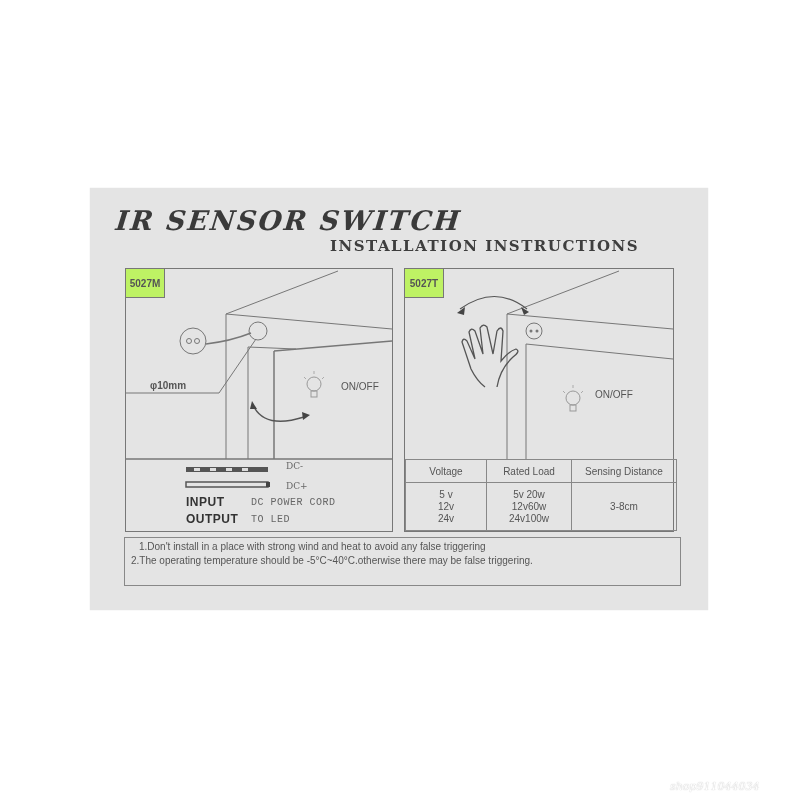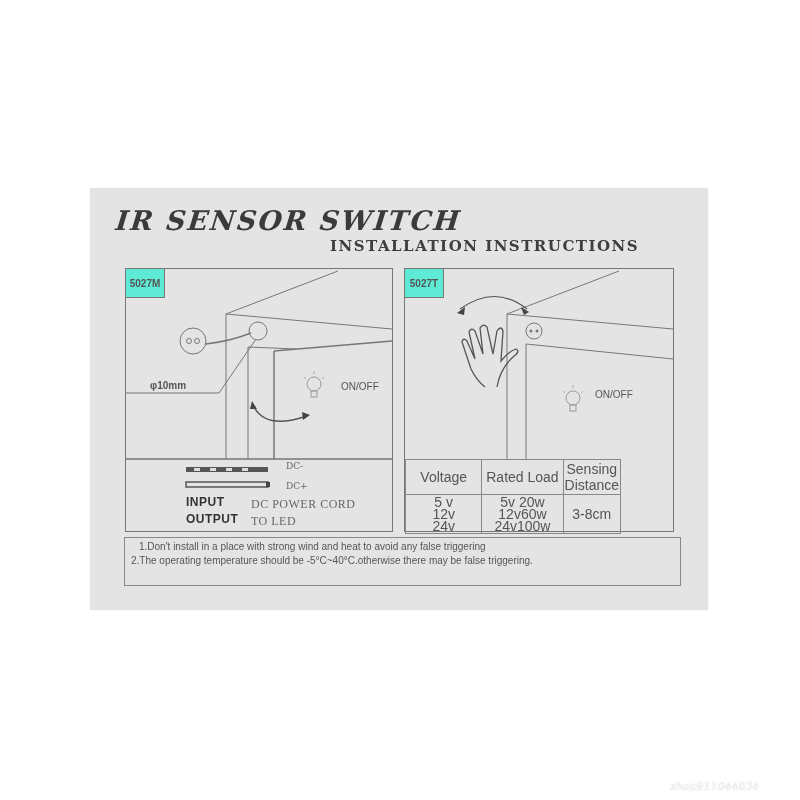--- a/index.html
+++ b/index.html
@@ -3,28 +3,28 @@
 <meta charset="utf-8">
 <style>
   html, body { margin:0; padding:0; }
   body { width:800px; height:800px; background:#ffffff; position:relative; overflow:hidden; font-family:"Liberation Sans", sans-serif; color:#444; }
   .card { position:absolute; left:90px; top:188px; width:618px; height:422px; background:#e4e4e4; box-shadow:0 0 1px rgba(0,0,0,0.15); }
   .title { position:absolute; left:116px; top:205px; font-family:"DejaVu Serif", serif; font-weight:bold; font-style:italic; font-size:27px; letter-spacing:2px; color:#3a3a3a; transform:skewX(-6deg); }
   .subtitle { position:absolute; left:330px; top:237px; font-family:"DejaVu Serif", serif; font-weight:bold; font-size:15px; letter-spacing:1.5px; color:#3e3e3e; }
   .panel { position:absolute; border:1.5px solid #777; }
   .panel-left { left:125px; top:268px; width:266px; height:262px; }
   .panel-right { left:404px; top:268px; width:268px; height:262px; }
-  .model-tag { position:absolute; left:-1px; top:-1px; border:1.5px solid #777; width:38px; height:28px; background:#5eead4; font-size:10px; font-weight:bold; color:#555; display:flex; align-items:center; justify-content:center; }
+  .model-tag { position:absolute; left:-1px; top:-1px; border:1.5px solid #777; width:38px; height:28px; background:#bef264; font-size:10px; font-weight:bold; color:#555; display:flex; align-items:center; justify-content:center; }
   .svgdraw { position:absolute; left:0; top:0; }
   .onoff { position:absolute; font-size:10px; color:#555; }
   .phi { position:absolute; left:24px; top:111px; font-size:10px; font-weight:bold; color:#555; }
   .dc-label { position:absolute; font-family:"DejaVu Serif", serif; font-size:9px; color:#666; }
   .io-label { position:absolute; font-weight:bold; font-size:12px; color:#333; letter-spacing:0.5px; }
-  .io-desc { position:absolute; font-family:Liberation Serif, serif; font-size:12px; color:#666; letter-spacing:0.5px; }
-  .spec-table { position:absolute; left:0; top:190px; width:216px; height:72px; border-collapse:collapse; font-size:14px; color:#555; }
+  .io-desc { position:absolute; font-family:Liberation Mono, monospace; font-size:10px; color:#666; letter-spacing:0.5px; }
+  .spec-table { position:absolute; left:0; top:190px; width:272px; height:72px; border-collapse:collapse; font-size:10px; color:#555; }
   .spec-table th, .spec-table td { border:1px solid #888; font-weight:normal; text-align:center; }
   .spec-table th { height:20px; }
   .spec-table td { vertical-align:middle; line-height:12px; }
   .notes { position:absolute; left:124px; top:537px; width:555px; height:47px; border:1.5px solid #888; }
   .note { position:absolute; left:6px; font-size:10px; color:#555; white-space:nowrap; }
   .watermark { position:absolute; left:670px; top:780px; font-family:"DejaVu Serif", serif; font-style:italic; font-size:11px; color:#fff; text-shadow:0 0 1px #aaa; }
 </style>
 </head>
 <body>
 

